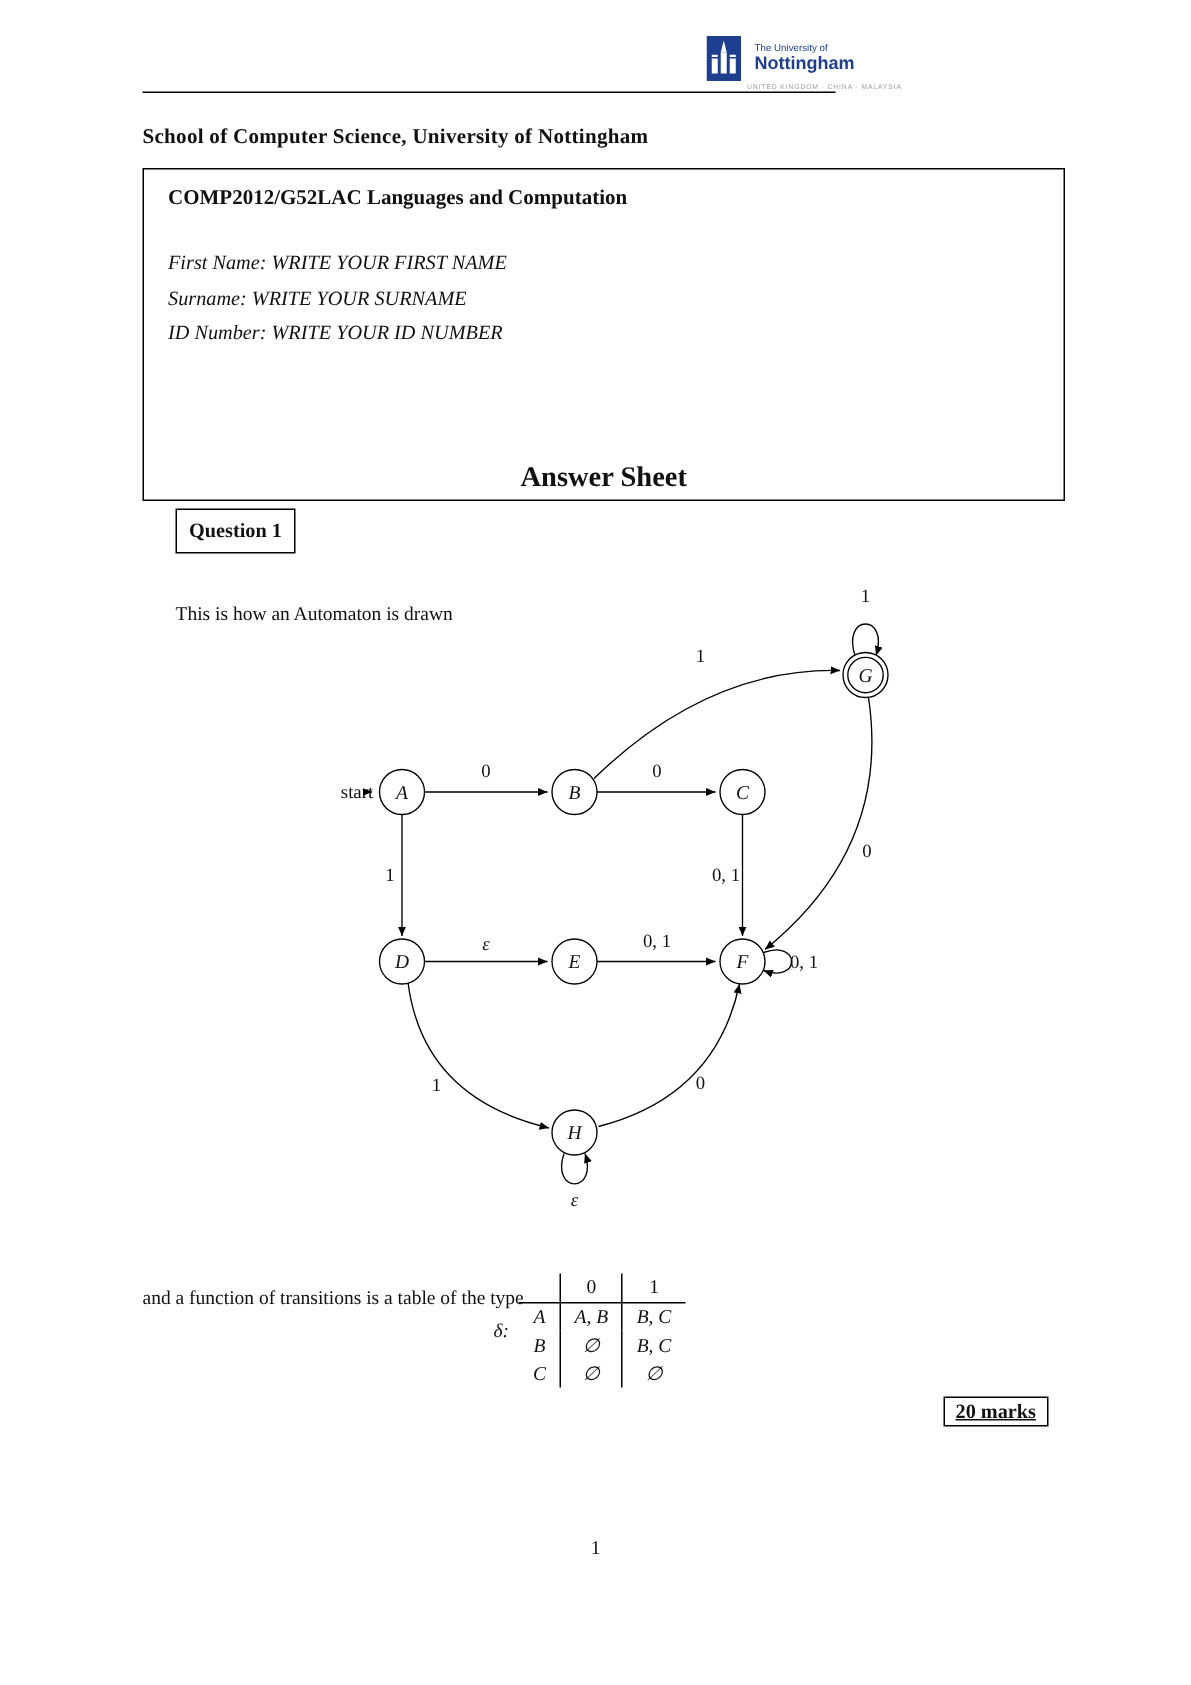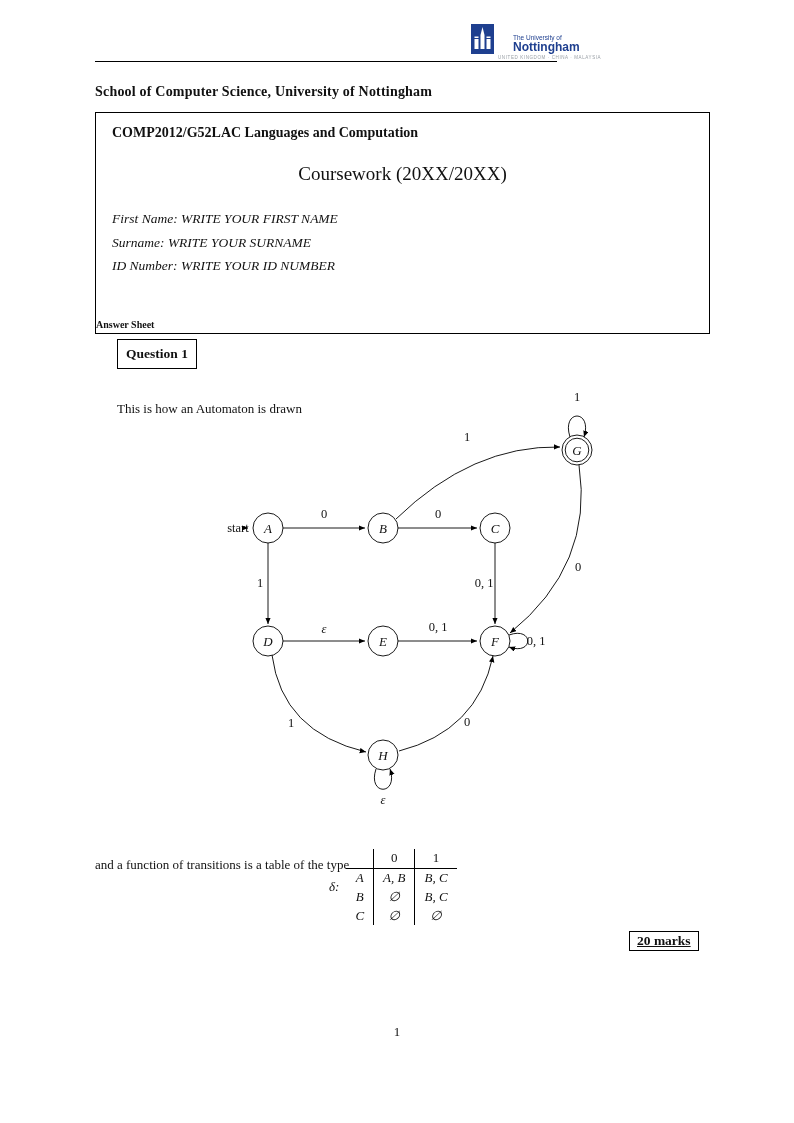--- a/index.html
+++ b/index.html
@@ -5,32 +5,32 @@
   :root{ --blue:#1e3f8f; --gray:#9aa0a6; }
   *{box-sizing:border-box;}
   html,body{margin:0;padding:0;background:#ffffff;}
   .page{position:relative;width:794px;height:1123px;background:#fff;
         font-family:"Liberation Serif",serif;color:#111;overflow:hidden;}
   .abs{position:absolute;}
 
   
   .school{font-weight:700;font-size:14px;letter-spacing:.2px;margin-top:40px;}
   .hrule{height:1.2px;background:#000;}
-  .logo{display:flex;align-items:flex-end;gap:19px;}
+  .logo{display:flex;align-items:center;gap:9px;}
   .logo-text{display:flex;flex-direction:column;}
   .logo-l1{font-size:6.5px;color:var(--blue);font-family:"Liberation Sans",sans-serif;}
   .logo-l2{font-size:12px;font-weight:700;color:var(--blue);font-family:"Liberation Sans",sans-serif;line-height:13px;}
   .logo-sub{font-size:4.5px;color:var(--gray);letter-spacing:.6px;font-family:"Liberation Sans",sans-serif;}
 
   
   .cover{border:1.2px solid #000;padding:12px 16px;}
   .module{font-weight:700;font-size:14px;}
   .ctitle{text-align:center;font-size:19px;margin-top:22px;}
   .fields{margin-top:22px;font-style:italic;font-size:13.5px;line-height:23.5px;}
-  .answer{position:absolute;left:0;right:0;bottom:3px;text-align:left;font-weight:700;font-size:10px;}
+  .answer{position:absolute;left:0;right:0;bottom:3px;text-align:center;font-weight:700;font-size:19px;}
 
   
   .qbox{border:1.2px solid #000;padding:6px 8px;font-weight:700;font-size:13.5px;}
   .body-text{font-size:13px;margin-top:33px;}
 
   
   svg .edge{fill:none;stroke:#000;stroke-width:0.9;}
   svg .node{fill:#fff;stroke:#000;stroke-width:0.9;}
   svg text{font-family:"Liberation Serif",serif;font-size:13px;fill:#111;}
   svg .sl{font-style:italic;text-anchor:middle;}
@@ -70,21 +70,20 @@
     <div class="logo-text">
       <div class="logo-l1">The University of</div>
       <div class="logo-l2">Nottingham</div>
     </div>
   </div>
   <div class="abs logo-sub" style="left:498px;top:55px">UNITED KINGDOM · CHINA · MALAYSIA</div>
   <div class="abs hrule" style="left:95px;top:61px;width:462px"></div>
 
   <div class="abs cover" style="left:95px;top:112px;width:615px;height:222px">
     <div class="module">COMP2012/G52LAC Languages and Computation</div>
-    <div class="ctitle">Coursework (20XX/20XX)</div>
     <div class="fields">
       <div class="field">
         <span>First Name:</span>
         <span>WRITE YOUR FIRST NAME</span>
       </div>
       <div class="field">
         <span>Surname:</span>
         <span>WRITE YOUR SURNAME</span>
       </div>
       <div class="field">

